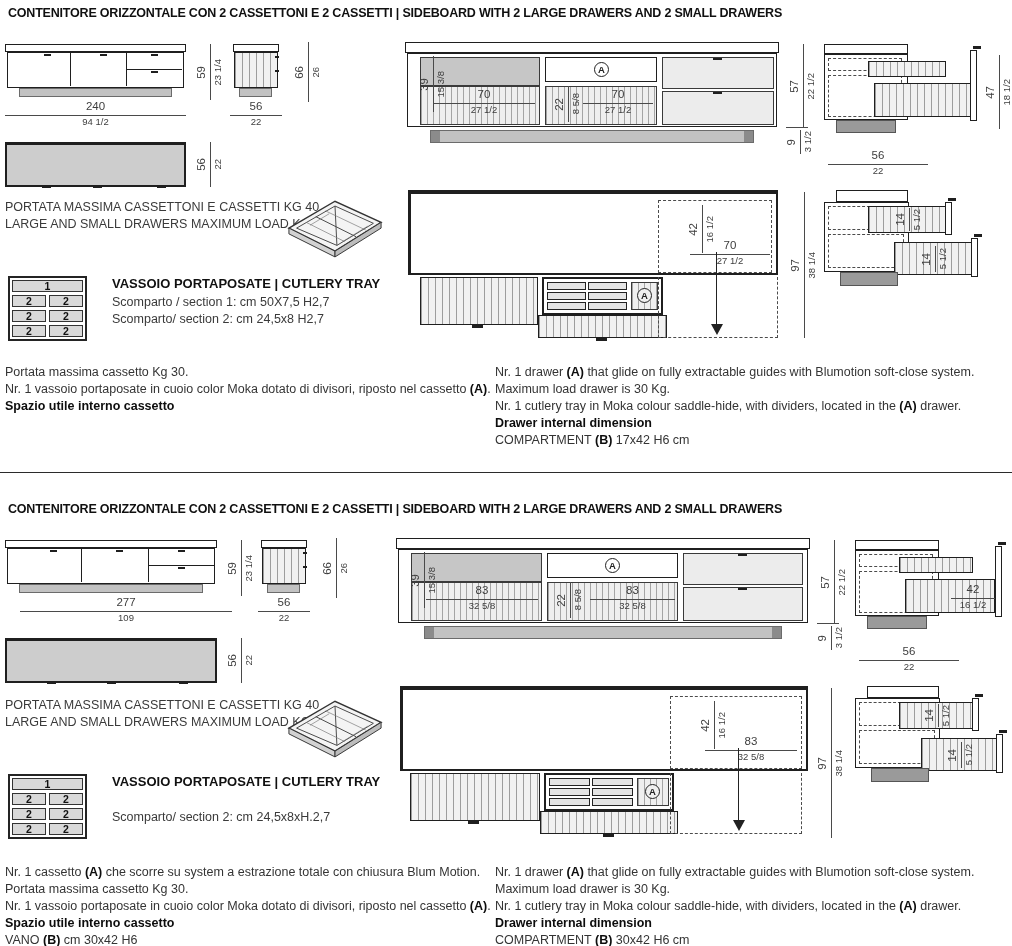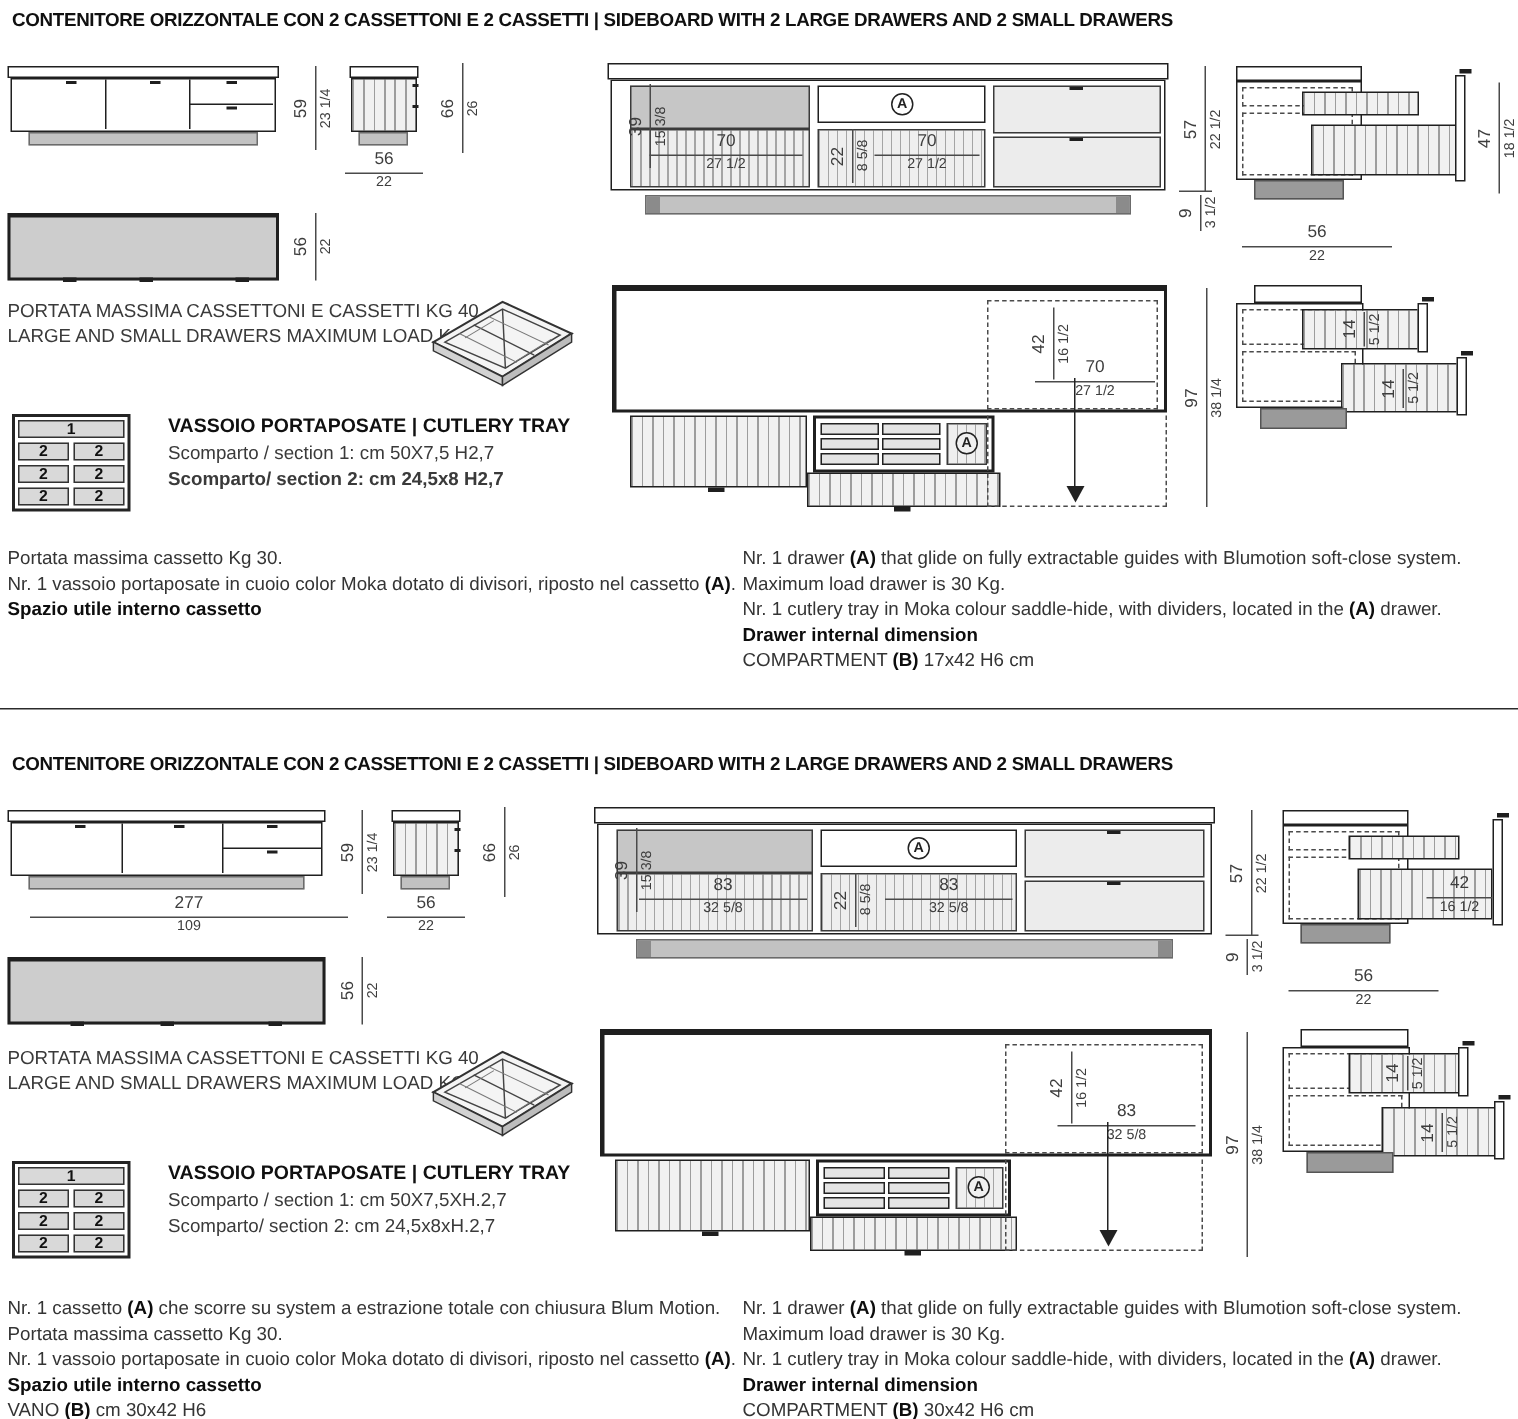--- a/index.html
+++ b/index.html
@@ -60,20 +60,25 @@
         <div class="abs vline" style="left:62px;top:0;height:33px;"></div>
         <div class="abs vline" style="left:118px;top:0;height:33px;"></div>
         <div class="abs hline" style="left:118px;top:16px;width:56px;"></div>
         <div class="abs tick" style="left:36px;top:1px;width:7px;height:2px;"></div>
         <div class="abs tick" style="left:92px;top:1px;width:7px;height:2px;"></div>
         <div class="abs tick" style="left:143px;top:1px;width:7px;height:2px;"></div>
         <div class="abs tick" style="left:143px;top:18px;width:7px;height:2px;"></div>
       </div>
       <div class="abs plinth" style="left:14px;top:44px;width:153px;height:9px;"></div>
     </div>
+    <div class="abs hdim" style="left:5px;top:101px;width:181px;">
+      <span class="cm">240</span>
+      <span class="ln"></span>
+      <span class="in">94 1/2</span>
+    </div>
     <div class="abs vdim" style="left:196px;top:44px;height:56px;">
       <span class="cm">59</span>
       <span class="ln"></span>
       <span class="in">23 1/4</span>
     </div>
 
     <div class="abs" style="left:233px;top:44px;width:46px;height:54px;">
       <div class="abs panel" style="left:0;top:0;width:46px;height:8px;"></div>
       <div class="abs hatch" style="left:1px;top:8px;width:44px;height:36px;"></div>
       <div class="abs plinth" style="left:6px;top:44px;width:33px;height:9px;"></div>
@@ -122,21 +127,21 @@
       <div class="tg" style="grid-column:1/3;">1</div>
       <div class="tg">2</div>
       <div class="tg">2</div>
       <div class="tg">2</div>
       <div class="tg">2</div>
       <div class="tg">2</div>
       <div class="tg">2</div>
     </div>
     <div class="abs traytitle" style="left:112px;top:276px;">VASSOIO PORTAPOSATE | CUTLERY TRAY</div>
     <div class="abs trayline" style="left:112px;top:294px;">Scomparto / section 1: cm 50X7,5 H2,7</div>
-    <div class="abs trayline" style="left:112px;top:311px;font-weight:bold;">Scomparto/ section 2: cm 24,5x8 H2,7</div>
+    <div class="abs trayline" style="left:112px;top:311px;">Scomparto/ section 2: cm 24,5x8 H2,7</div>
 
     <div class="abs" style="left:405px;top:42px;width:374px;height:106px;">
       <div class="abs panel" style="left:0;top:0;width:374px;height:11px;"></div>
       <div class="abs panel" style="left:2px;top:11px;width:370px;height:74px;">
         <div class="abs graysoft" style="left:12px;top:3px;width:120px;height:29px;"></div>
         <div class="abs hatchin" style="left:12px;top:32px;width:120px;height:39px;"></div>
         <div class="abs panel" style="left:137px;top:3px;width:112px;height:25px;border-width:1px;"></div>
         <div class="abs acirc" style="left:186px;top:8px;">A</div>
         <div class="abs hatchin" style="left:137px;top:32px;width:112px;height:39px;"></div>
         <div class="abs front" style="left:254px;top:3px;width:112px;height:32px;"></div>
@@ -360,21 +365,20 @@
     <div class="abs traygrid" style="left:8px;top:278px;width:79px;">
       <div class="tg" style="grid-column:1/3;">1</div>
       <div class="tg">2</div>
       <div class="tg">2</div>
       <div class="tg">2</div>
       <div class="tg">2</div>
       <div class="tg">2</div>
       <div class="tg">2</div>
     </div>
     <div class="abs traytitle" style="left:112px;top:278px;">VASSOIO PORTAPOSATE | CUTLERY TRAY</div>
-    <div class="abs trayline" style="left:112px;top:296px;">Scomparto / section 1: cm 50X7,5XH.2,7</div>
     <div class="abs trayline" style="left:112px;top:313px;">Scomparto/ section 2: cm 24,5x8xH.2,7</div>
 
     <div class="abs" style="left:396px;top:42px;width:414px;height:106px;">
       <div class="abs panel" style="left:0;top:0;width:414px;height:11px;"></div>
       <div class="abs panel" style="left:2px;top:11px;width:410px;height:74px;">
         <div class="abs graysoft" style="left:12px;top:3px;width:131px;height:29px;"></div>
         <div class="abs hatchin" style="left:12px;top:32px;width:131px;height:39px;"></div>
         <div class="abs panel" style="left:148px;top:3px;width:131px;height:25px;border-width:1px;"></div>
         <div class="abs acirc" style="left:206px;top:8px;">A</div>
         <div class="abs hatchin" style="left:148px;top:32px;width:131px;height:39px;"></div>

